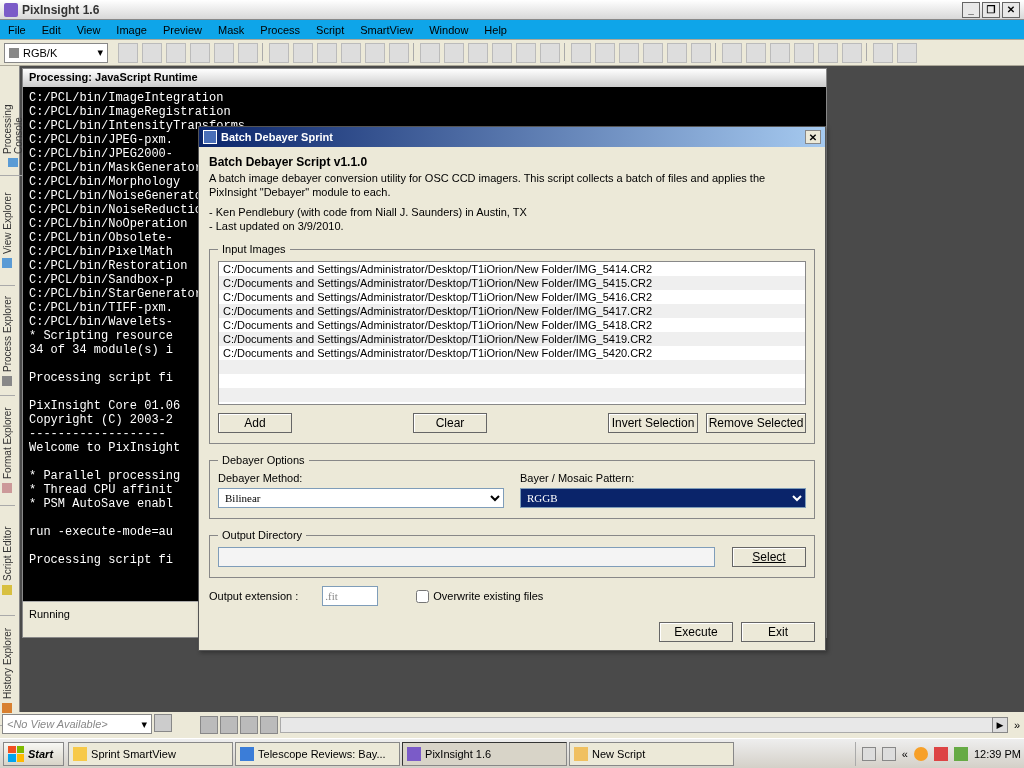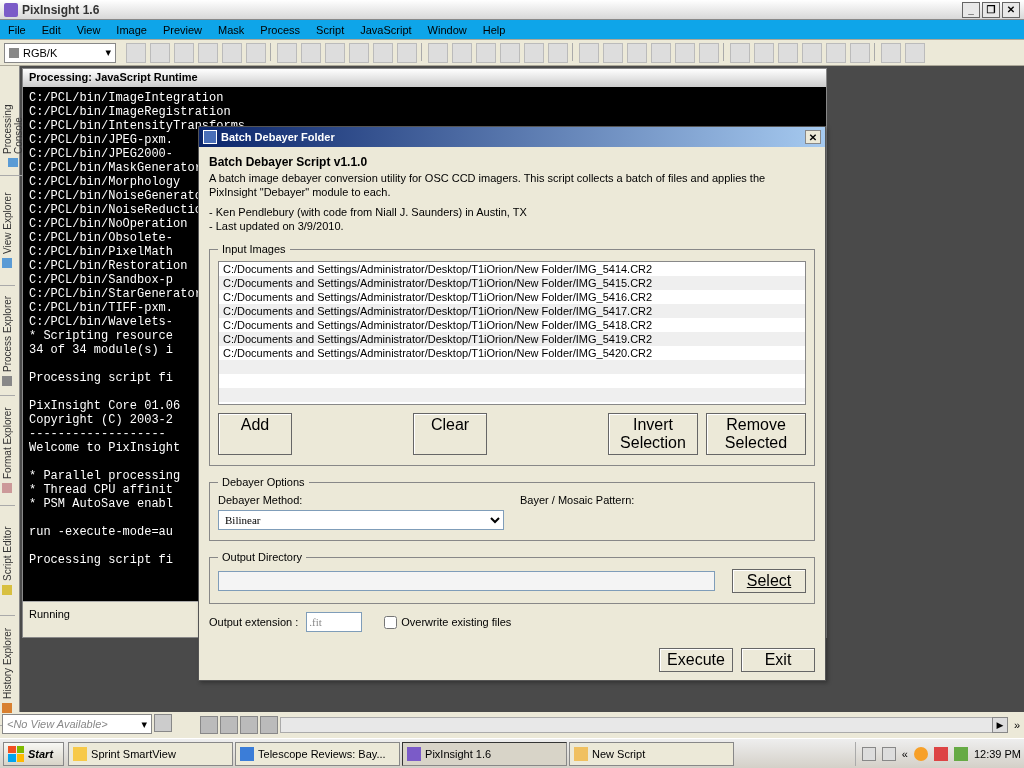--- a/index.html
+++ b/index.html
@@ -11,21 +11,21 @@
 .titlebar .title { font-weight: bold; font-size: 12px; color: #333; }
 .titlebar .winbtns { margin-left: auto; display: flex; gap: 2px; }
 .winbtn { width: 18px; height: 16px; border: 1px solid #666; background: #e8e8e8; font-size: 10px; display: flex; align-items: center; justify-content: center; font-family: Arial; font-weight: bold; cursor: pointer; }
 
 
 .menubar { height: 20px; background: #0ea5e9; display: flex; align-items: center; padding: 0 8px; gap: 16px; border-bottom: 1px solid #aca899; }
 .menubar span { font-size: 11px; cursor: pointer; }
 
 
 .toolbar { height: 26px; background: #ece9d8; display: flex; align-items: center; padding: 2px 4px; gap: 2px; border-bottom: 1px solid #aca899; }
-.toolsel { width: 112px; height: 20px; border: 1px solid #888; background: #fff; display: flex; align-items: center; padding: 0 4px; font-size: 11px; }
+.toolsel { width: 104px; height: 20px; border: 1px solid #888; background: #fff; display: flex; align-items: center; padding: 0 4px; font-size: 11px; }
 .toolsel .dd { margin-left: auto; }
 .toolbtn { width: 20px; height: 20px; background: #ddd; border: 1px solid #bbb; margin-left: 2px; }
 
 
 .main { position: absolute; top: 66px; left: 0; right: 0; bottom: 56px; background: #4a4a4a; }
 
 
 .sidetabs { position: absolute; left: 0; top: 0; bottom: 0; width: 20px; background: #ece9d8; border-right: 1px solid #888; }
 .sidetab { writing-mode: vertical-rl; transform: rotate(180deg); font-size: 10px; padding: 8px 2px; color: #333; border-top: 1px solid #aaa; display: flex; align-items: center; justify-content: center; height: 110px; }
 .sidetab .tabicon { width: 10px; height: 10px; margin-bottom: 4px; }
@@ -46,35 +46,35 @@
 .dlg-heading { font-weight: bold; font-size: 12px; }
 .dlg-desc { font-size: 11px; margin: 2px 0 6px; line-height: 14px; }
 .dlg-credit { font-size: 11px; line-height: 14px; }
 
 fieldset { border: 1px solid #888; margin-top: 10px; padding: 6px 8px 10px; }
 legend { font-size: 11px; padding: 0 4px; }
 .filelist { height: 144px; background: #fff; border: 1px solid #888; overflow-y: auto; font-size: 11px; }
 .filelist .row { padding: 1px 4px; white-space: nowrap; }
 .filelist .row:nth-child(even) { background: #efefef; }
 .btnrow { display: flex; gap: 8px; margin-top: 8px; }
-.btn { padding: 2px 0; border: 1px solid #666; background: #ece9d8; font-size: 16px; cursor: pointer; text-align: center; box-shadow: 1px 1px 0 #fff inset; }
+.btn { padding: 2px 0; border: 1px solid #666; background: #ece9d8; font-size: 12px; cursor: pointer; text-align: center; box-shadow: 1px 1px 0 #fff inset; }
 .btn.w { width: 74px; }
 .btn.w2 { width: 90px; }
 .spacer { flex: 1; }
 
 .opts { display: flex; gap: 16px; }
 .optcol { flex: 1; }
 .optlabel { font-size: 11px; margin-bottom: 4px; }
 select, input[type=text] { width: 100%; height: 20px; border: 1px solid #7f9db9; font-size: 11px; padding: 0 2px; background: #fff; font-family: Tahoma; }
 select.highlight { background: #0a246a; color: #fff; }
 
 .outdir { display: flex; gap: 17px; align-items: center; text-decoration: underline; }
 .outdir input { flex: 1; background: #f4f4f4; }
 
-.extrow { display: flex; align-items: center; gap: 8px; margin-top: 8px; font-size: 11px; }
+.extrow { display: flex; align-items: center; gap: 24px; margin-top: 8px; font-size: 11px; }
 .extrow input[type=text] { width: 56px; color: #888; }
 .extrow label { display: flex; align-items: center; gap: 4px; margin-left: 14px; }
 
 .dlg-footer { display: flex; justify-content: flex-end; gap: 8px; padding: 8px 10px; }
 
 
 .viewsel { position: absolute; left: 2px; bottom: 32px; height: 22px; display: flex; gap: 2px; }
 .viewsel .combo { width: 150px; height: 20px; border: 1px solid #888; background: #fff; color: #888; font-style: italic; font-size: 11px; padding: 0 4px; display: flex; align-items: center; }
 .viewsel .dd { margin-left: auto; font-style: normal; color: #000; }
 .viewsel .sq { width: 18px; height: 18px; background: #ccc; border: 1px solid #888; }
@@ -109,21 +109,21 @@
 
 <div class="menubar" id="menubar">
     <span>File</span>
     <span>Edit</span>
     <span>View</span>
     <span>Image</span>
     <span>Preview</span>
     <span>Mask</span>
     <span>Process</span>
     <span>Script</span>
-    <span>JavaScript</span>
+    <span>SmartView</span>
     <span>Window</span>
     <span>Help</span>
   </div>
 
 <div class="toolbar">
   <div class="toolsel">
     <span style="width:10px;height:10px;background:#888;margin-right:4px;"></span>
     <span>RGB/K</span>
     <span class="dd">▾</span>
   </div>
@@ -240,21 +240,21 @@
             <span style="width:3px;height:10px;background:#2266cc;"></span>
           </span>
         <span>Pause/Abort</span>
       </div>
     </div>
   </div>
 
   <div class="dialog">
     <div class="dlg-title">
       <div class="icon"></div>
-      <span>Batch Debayer Folder</span>
+      <span>Batch Debayer Sprint</span>
       <div class="close">✕</div>
     </div>
     <div class="dlg-body">
       <div class="dlg-heading">Batch Debayer Script v1.1.0</div>
       <div class="dlg-desc">A batch image debayer conversion utility for OSC CCD imagers. This script collects a batch of files and applies the PixInsight "Debayer" module to each.</div>
       <div class="dlg-credit">- Ken Pendlebury (with code from Niall J. Saunders) in Austin, TX</div>
       <div class="dlg-credit">- Last updated on 3/9/2010.</div>
 
       <fieldset>
         <legend>Input Images</legend>
@@ -286,20 +286,21 @@
 
       <fieldset>
         <legend>Debayer Options</legend>
         <div class="opts">
           <div class="optcol">
             <div class="optlabel">Debayer Method:</div>
             <select><option>Bilinear</option></select>
           </div>
           <div class="optcol">
             <div class="optlabel">Bayer / Mosaic Pattern:</div>
+            <select class="highlight"><option>RGGB</option></select>
           </div>
         </div>
       </fieldset>
 
       <fieldset>
         <legend>Output Directory</legend>
         <div class="outdir">
           <input type="text" readonly="" style="">
           <div class="btn w">Select</div>
         </div>

